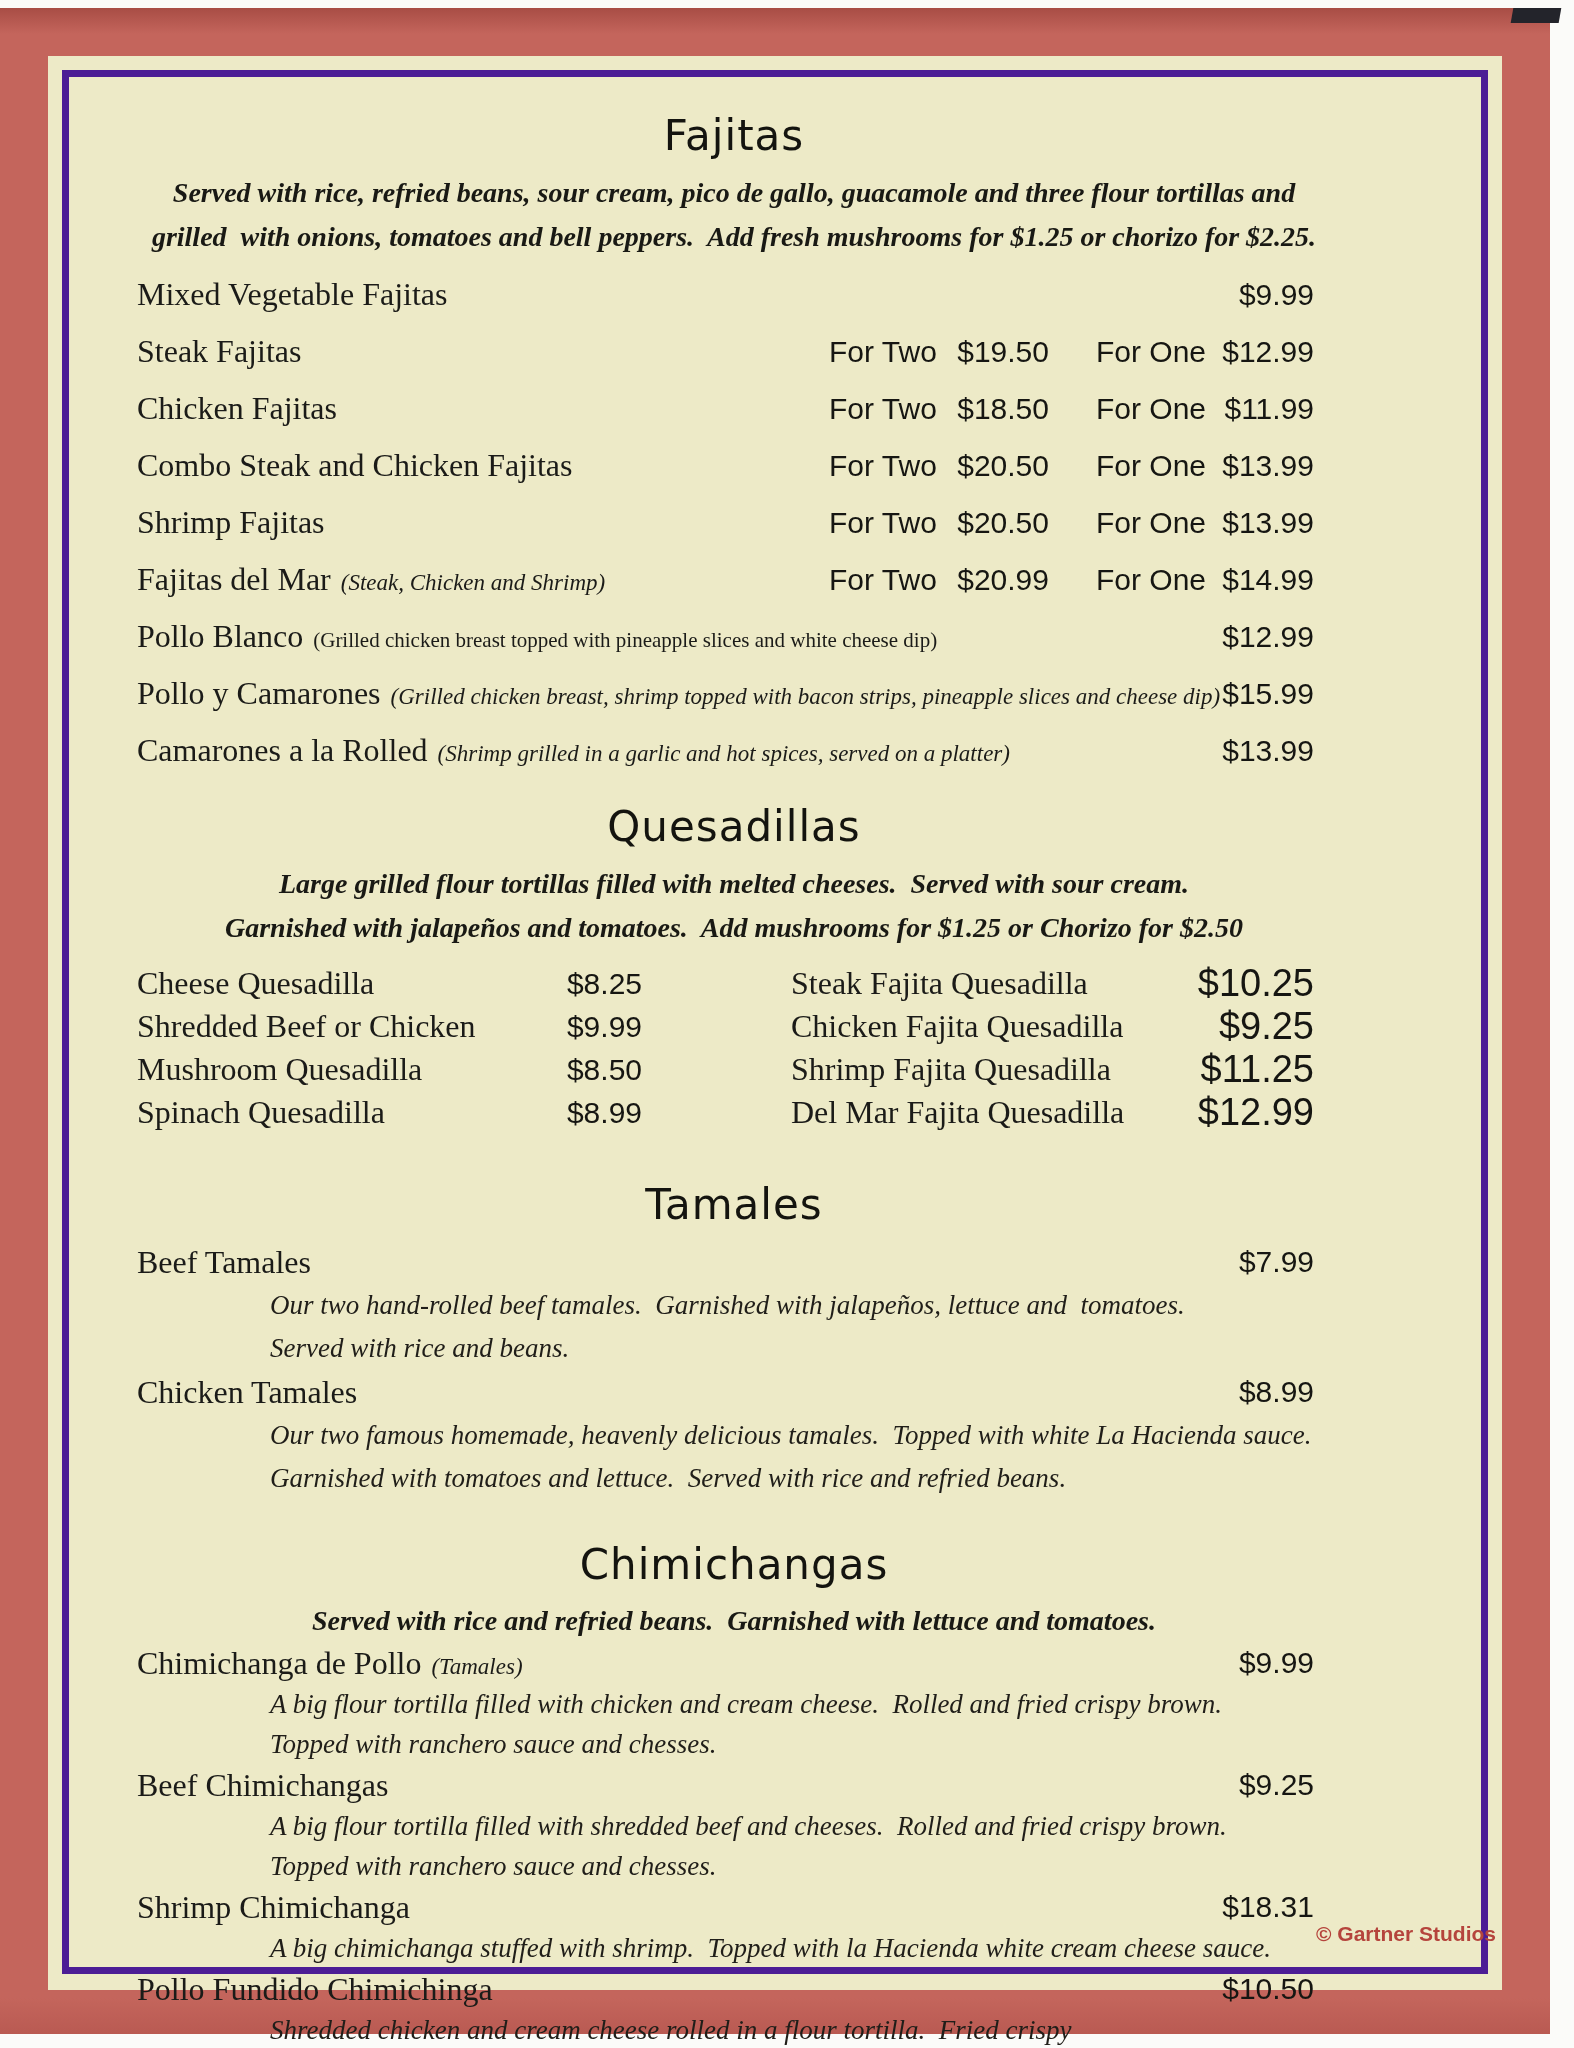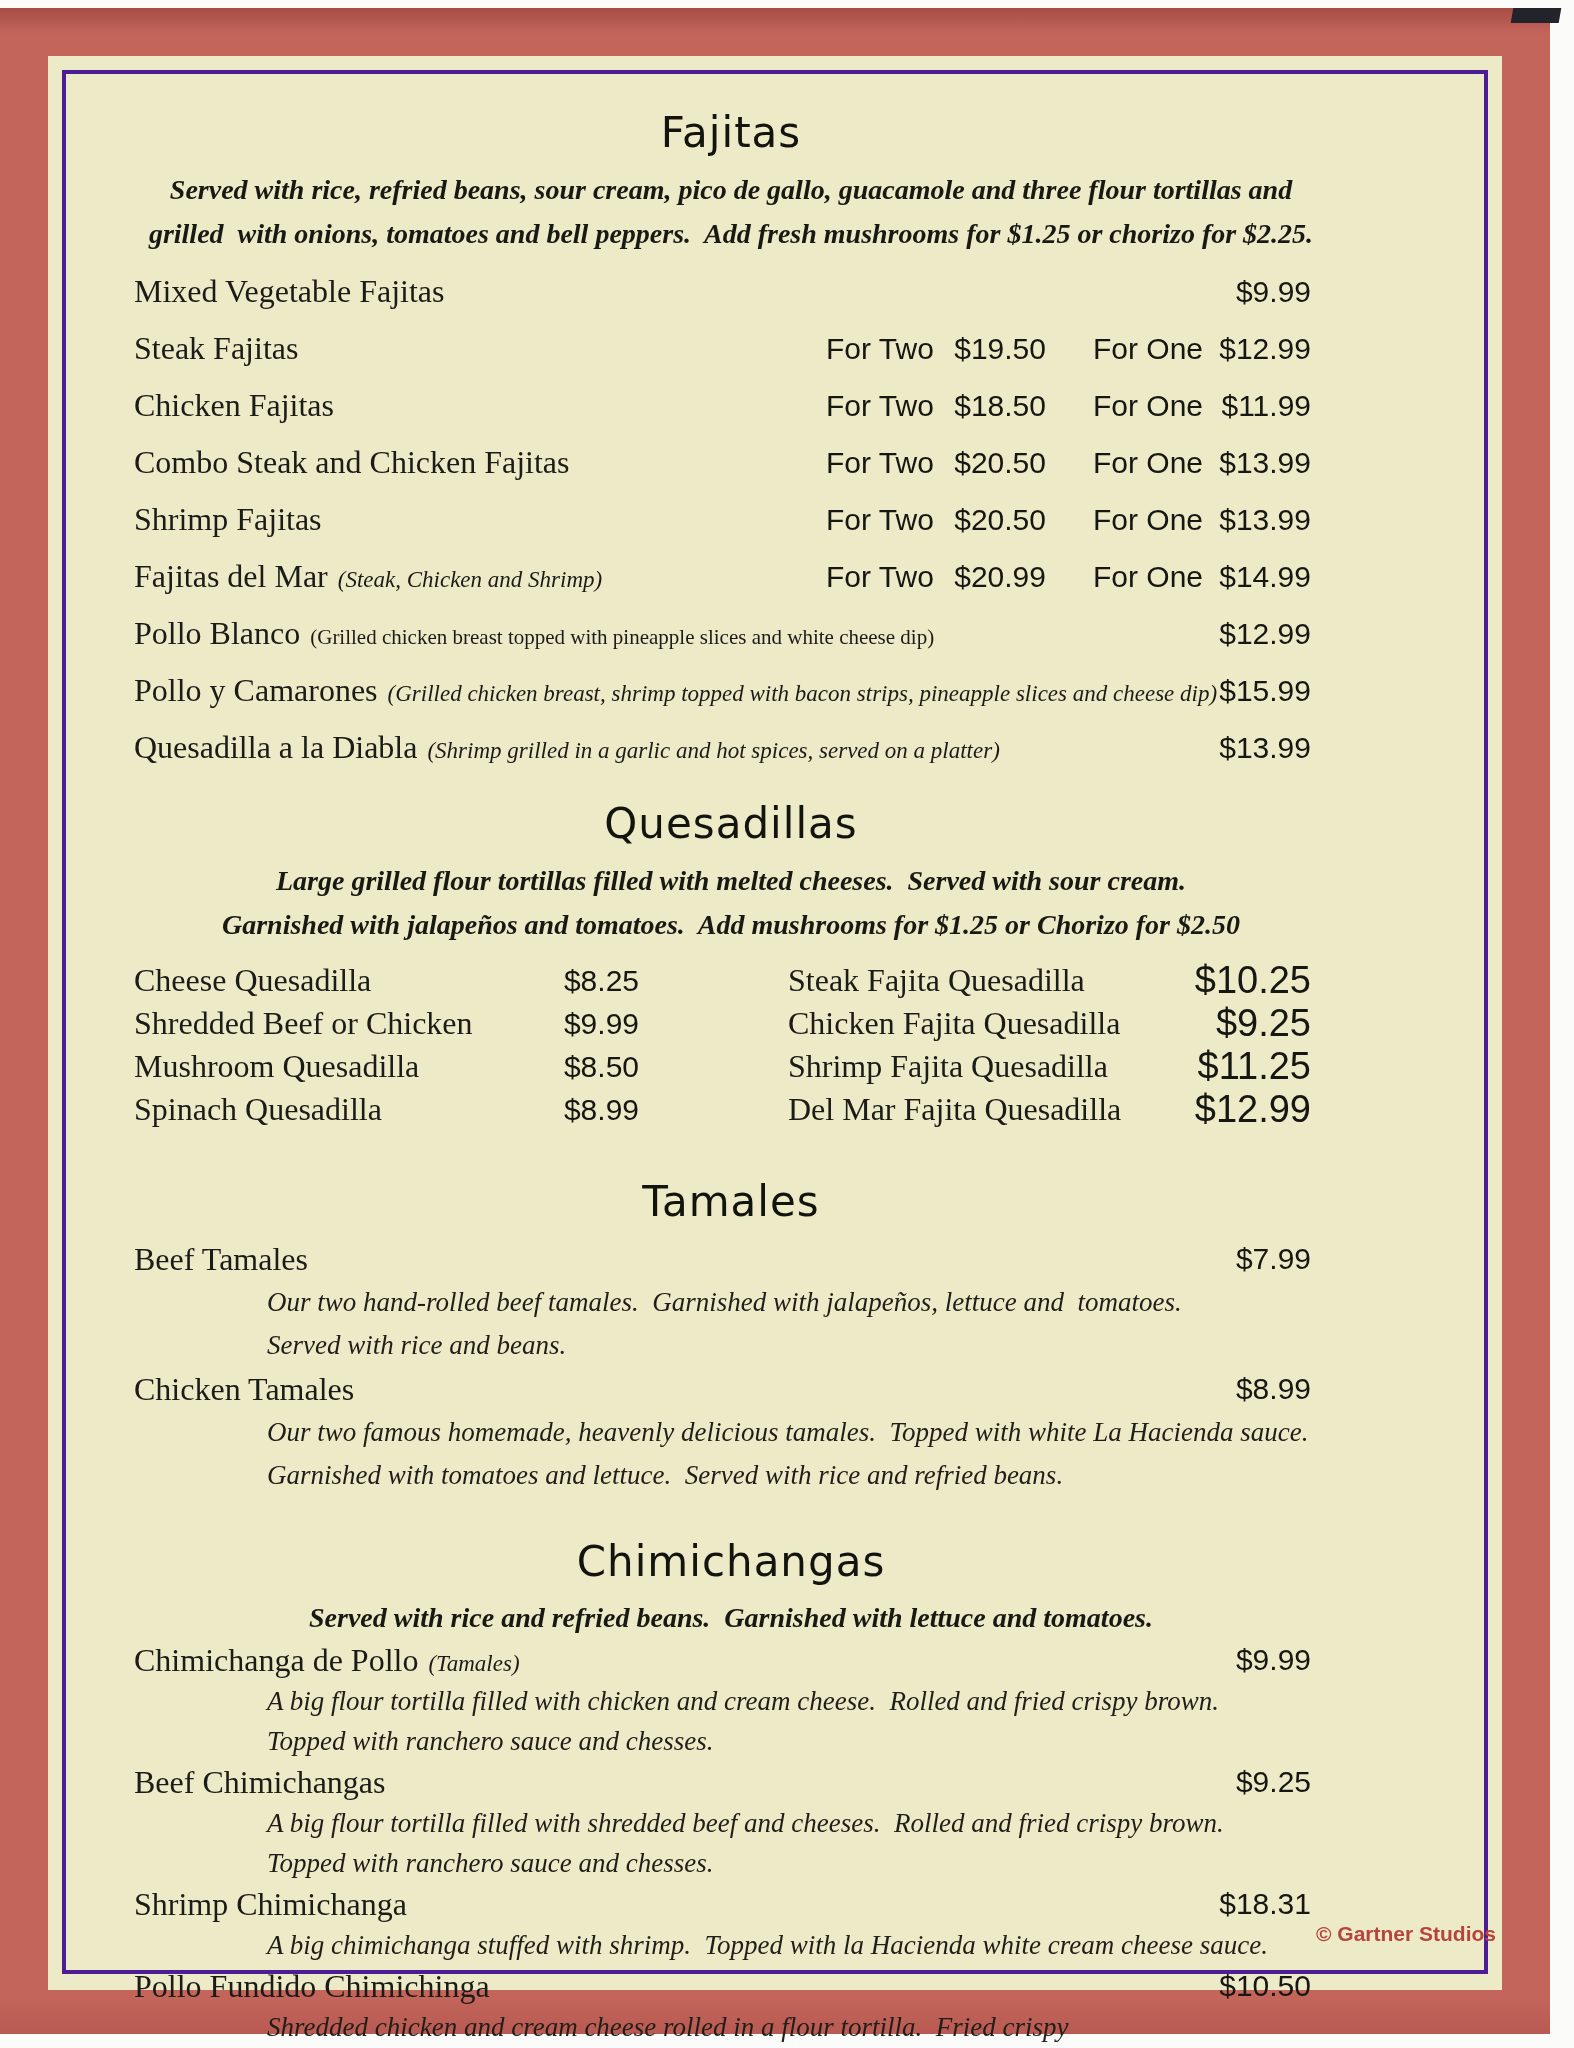--- a/index.html
+++ b/index.html
@@ -16,21 +16,21 @@
   .scan-mark{
     position:absolute;left:1512px;top:0;width:48px;height:15px;
     background:#23242b;transform:skewX(-10deg);
   }
   .panel{
     position:absolute;left:48px;top:48px;right:48px;bottom:44px;
     background:#edeac7;
   }
   .inner{
     position:absolute;left:14px;top:14px;right:14px;bottom:16px;
-    border:4px solid #4c1d95;
+    border:7px solid #4c1d95;
   }
   .content{
     position:absolute;left:0;top:0;right:0;bottom:0;
     padding:24px 0 0 68px;
   }
   
   .stitle{
     position:relative;display:block;width:max-content;left:597px;
     transform:translateX(-50%);
     font-family:"DejaVu Sans",sans-serif;
@@ -166,21 +166,21 @@
               <span class="name"><span>Pollo Blanco</span><span class="note roman">(Grilled chicken breast topped with pineapple slices and white cheese dip)</span></span>
               <span class="pright">$12.99</span>
             </div>
 
             <div class="row">
               <span class="name"><span>Pollo y Camarones</span><span class="note">(Grilled chicken breast, shrimp topped with bacon strips, pineapple slices and cheese dip)</span></span>
               <span class="pright">$15.99</span>
             </div>
 
             <div class="row">
-              <span class="name"><span>Quesadilla a la Diabla</span><span class="note">(Shrimp grilled in a garlic and hot spices, served on a platter)</span></span>
+              <span class="name"><span>Camarones a la Rolled</span><span class="note">(Shrimp grilled in a garlic and hot spices, served on a platter)</span></span>
               <span class="pright">$13.99</span>
             </div>
 
           </div>
         </div>
 
         <div class="sec-quesadillas">
           <span class="stitle">Quesadillas</span>
           <span class="cline">Large grilled flour tortillas filled with melted cheeses.  Served with sour cream.</span>
           <span class="cline">Garnished with jalapeños and tomatoes.  Add mushrooms for $1.25 or Chorizo for $2.50</span>

